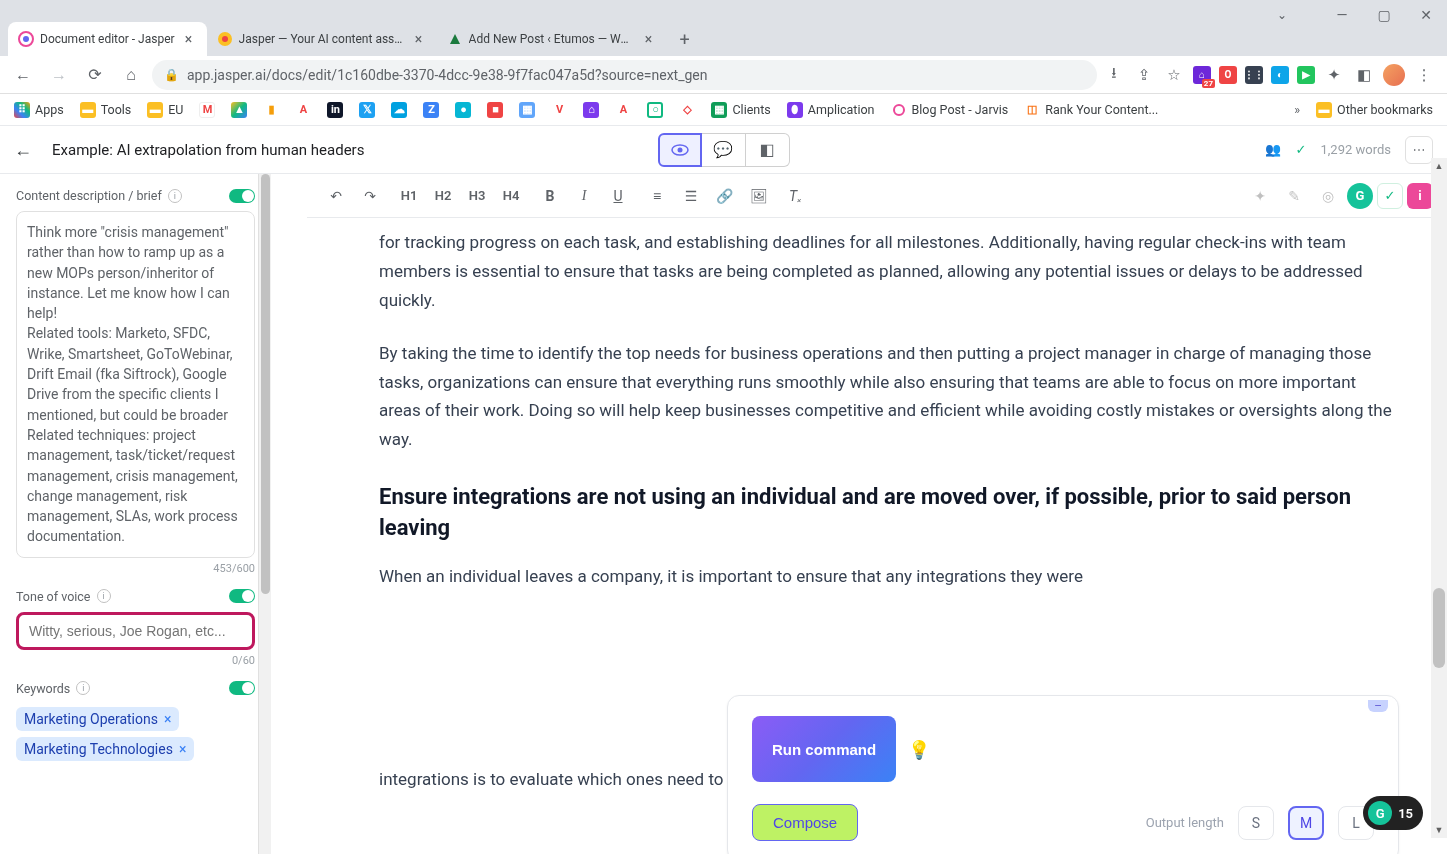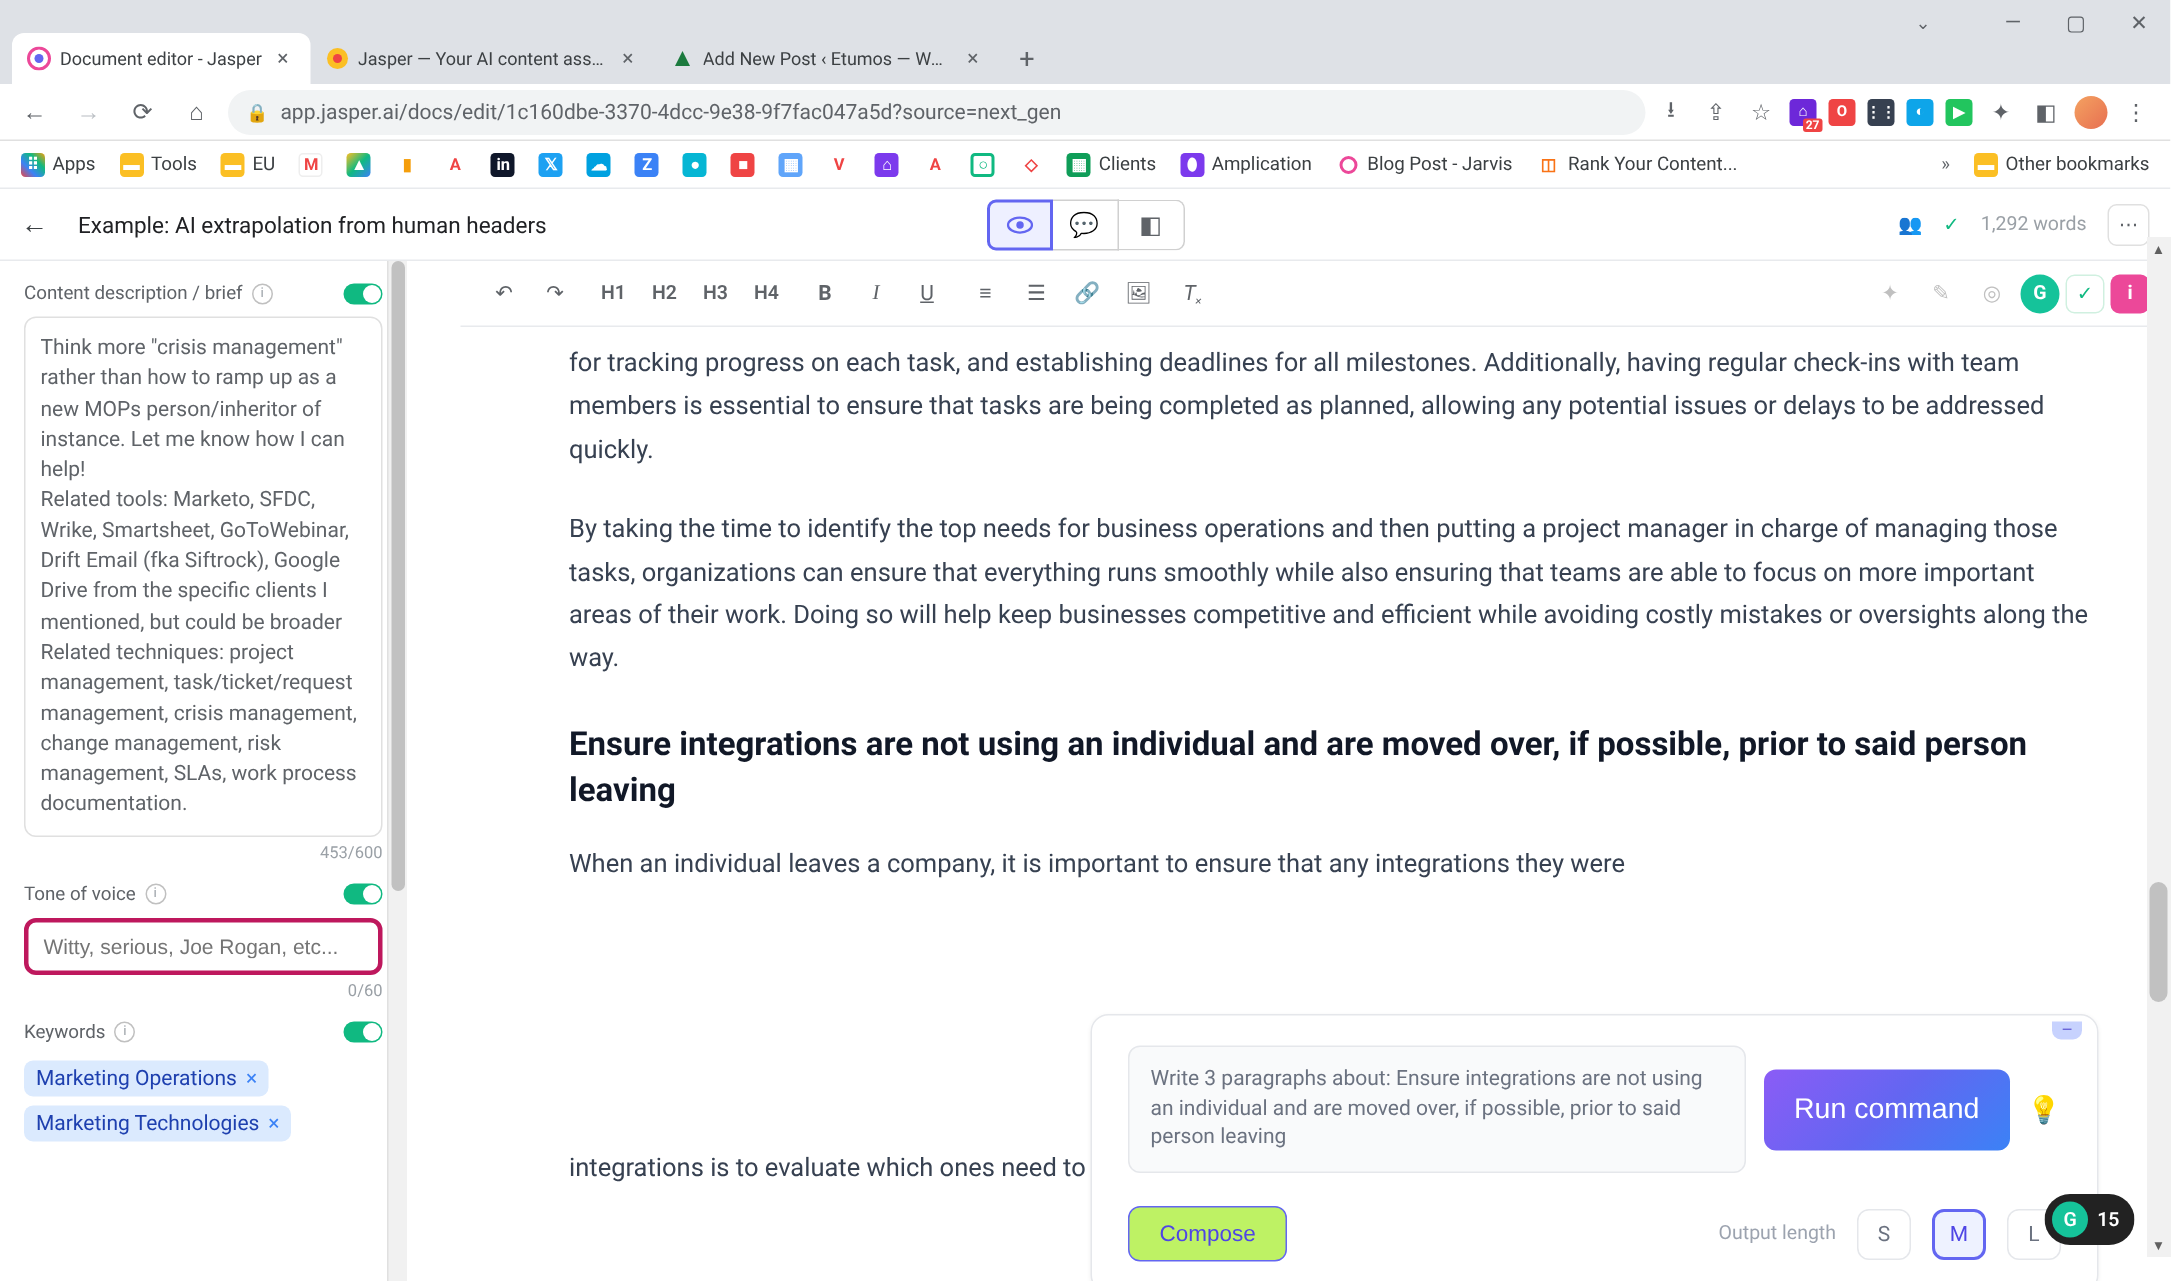--- a/index.html
+++ b/index.html
@@ -81,21 +81,21 @@
 
   .doc-content { flex:1; overflow-y:auto; padding: 10px 48px 220px 72px;}
   .doc-content p { font-size:17px; line-height:1.7; color:#374151; margin-bottom:24px;}
   .doc-content h2 { font-size:22px; font-weight:700; color:#111827; margin:28px 0 18px 0; line-height:1.4;}
 
   
   .cmd-panel { position:absolute; left:420px; right:48px; bottom:8px; background:#fff; border:1px solid #e5e7eb; border-radius:12px; padding:20px 24px; box-shadow:0 1px 3px rgba(0,0,0,0.05);}
   .cmd-collapse { position:absolute; right:10px; top:4px; width:20px; height:12px; background:#c7d2fe; border-radius:0 0 6px 6px; cursor:pointer; display:flex; align-items:center; justify-content:center; font-size:9px; color:#4338ca;}
   .cmd-row { display:flex; gap:12px; align-items:center; margin-bottom:22px;}
   .cmd-input { flex:1; border:1px solid #e5e7eb; background:#f9fafb; border-radius:8px; padding:12px 14px; font-size:14px; color:#6b7280; line-height:1.4;}
-  .run-btn { background:linear-gradient(135deg,#8b5cf6,#6366f1,#3b82f6); color:#fff; border:none; border-radius:8px; padding:0 20px; height:54px; font-size:19px; font-weight:400; cursor:pointer;}
+  .run-btn { background:linear-gradient(135deg,#8b5cf6,#6366f1,#3b82f6); color:#fff; border:none; border-radius:8px; padding:0 20px; height:66px; font-size:15px; font-weight:700; cursor:pointer;}
   .bulb { font-size:18px; cursor:pointer;}
   .cmd-bottom { display:flex; align-items:center; gap:14px;}
   .compose-btn { border:1.5px solid #6366f1; color:#4f46e5; background:#bef264; border-radius:8px; padding:9px 20px; font-size:15px; font-weight:500; cursor:pointer;}
   .out-label { color:#9ca3af; font-size:13px; margin-left:auto;}
   .len-btn { width:36px; height:34px; border:1px solid #e5e7eb; border-radius:8px; display:flex; align-items:center; justify-content:center; color:#6b7280; font-size:14px; cursor:pointer;}
   .len-btn.active { border:2px solid #6366f1; color:#4f46e5; background:#eef2ff;}
 
   .g-badge { position:fixed; right:24px; bottom:24px; background:#222; color:#fff; border-radius:18px; padding:5px 10px 5px 5px; display:flex; align-items:center; gap:6px; font-size:13px; font-weight:600;}
   .g-badge .gc { width:24px; height:24px; background:#15c39a; border-radius:50%; display:flex; align-items:center; justify-content:center; font-size:13px;}
 
@@ -351,21 +351,20 @@
       <p>By taking the time to identify the top needs for business operations and then putting a project manager in charge of managing those tasks, organizations can ensure that everything runs smoothly while also ensuring that teams are able to focus on more important areas of their work. Doing so will help keep businesses competitive and efficient while avoiding costly mistakes or oversights along the way.</p>
       <h2>Ensure integrations are not using an individual and are moved over, if possible, prior to said person leaving</h2>
       <p>When an individual leaves a company, it is important to ensure that any integrations they were</p>
       <div style="height:150px;"></div>
       <p>integrations is to evaluate which ones need to be moved over. This involves looking at each</p>
     </div>
 
     <div class="cmd-panel">
       <div class="cmd-collapse">—</div>
       <div class="cmd-row">
-        <div class="cmd-input">Write 3 paragraphs about: Ensure integrations are not using an individual and are moved over, if possible, prior to said person leaving</div>
         <button class="run-btn">Run command</button>
         <span class="bulb">💡</span>
       </div>
       <div class="cmd-bottom">
         <button class="compose-btn">Compose</button>
         <span class="out-label">Output length</span>
         <div class="len-btn">S</div>
         <div class="len-btn active">M</div>
         <div class="len-btn">L</div>
       </div>

